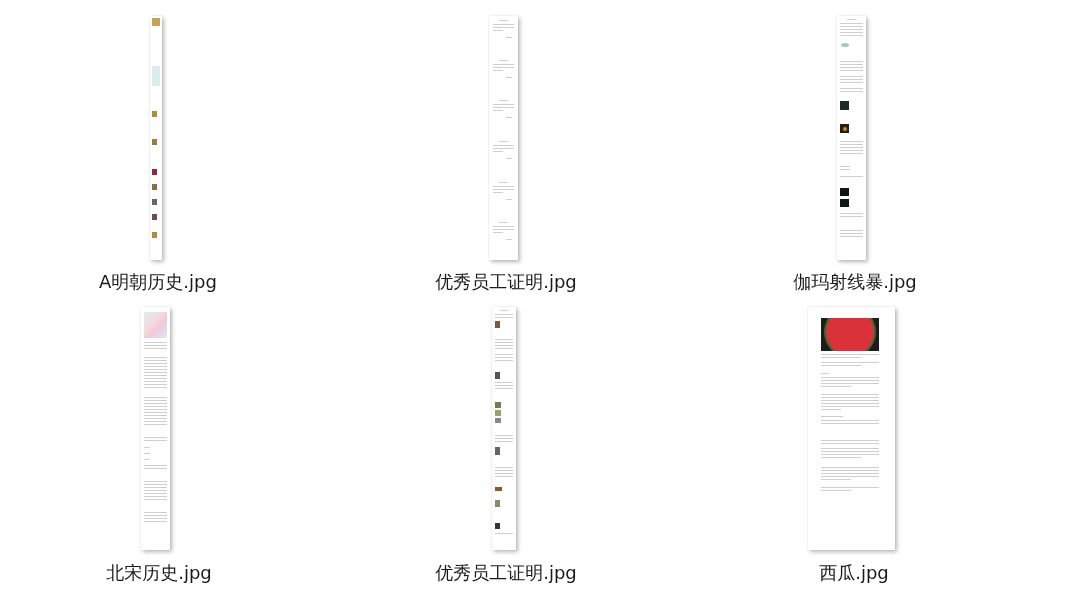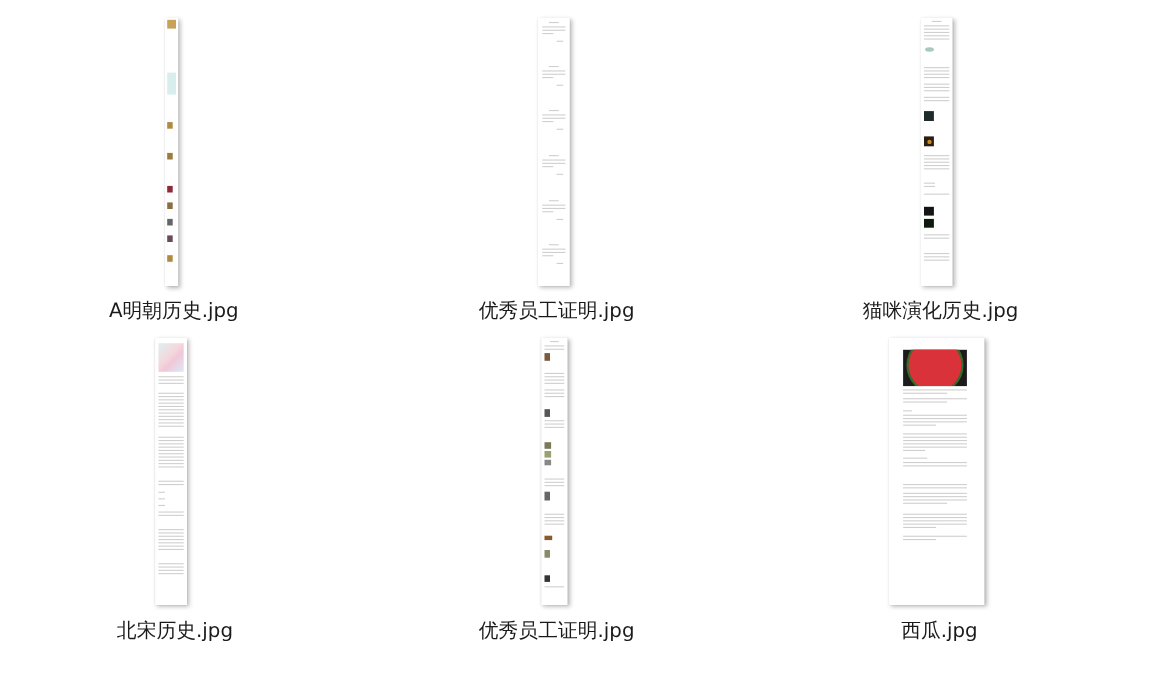--- a/index.html
+++ b/index.html
@@ -110,21 +110,21 @@
     <div class="line" style="left:3px;top:153px;width:10px;"></div>
     <div class="line" style="left:3px;top:160px;width:23px;"></div>
     <div class="img" style="left:3px;top:172px;width:9px;height:8px;background:#141414;"></div>
     <div class="img" style="left:3px;top:183px;width:9px;height:8px;background:#0e1a0e;"></div>
     <div class="line" style="left:3px;top:197px;width:23px;"></div>
     <div class="line" style="left:3px;top:200px;width:23px;"></div>
     <div class="line" style="left:3px;top:214px;width:23px;"></div>
     <div class="line" style="left:3px;top:217px;width:23px;"></div>
     <div class="line" style="left:3px;top:220px;width:23px;"></div>
   </div>
-  <div class="label" style="left:855px;top:270px;">猫咪演化历史.jpg</div>
+  <div class="label" style="left:855px;top:270px;">伽玛射线暴.jpg</div>
 </div>
 
 <div class="tile">
   <div class="thumb" style="left:141px;top:307px;width:29px;height:243px;">
     <div class="img" style="left:3px;top:5px;width:23px;height:26px;background:linear-gradient(135deg,#dff0f2 0%,#f4d6dc 45%,#f0c8d8 60%,#dde8f8 100%);"></div>
     <div class="line" style="left:3px;top:35px;width:23px;"></div>
     <div class="line" style="left:3px;top:38px;width:23px;"></div>
     <div class="line" style="left:3px;top:41px;width:23px;"></div>
     <div class="line" style="left:3px;top:50px;width:23px;"></div>
     <div class="line" style="left:3px;top:53px;width:23px;"></div>

